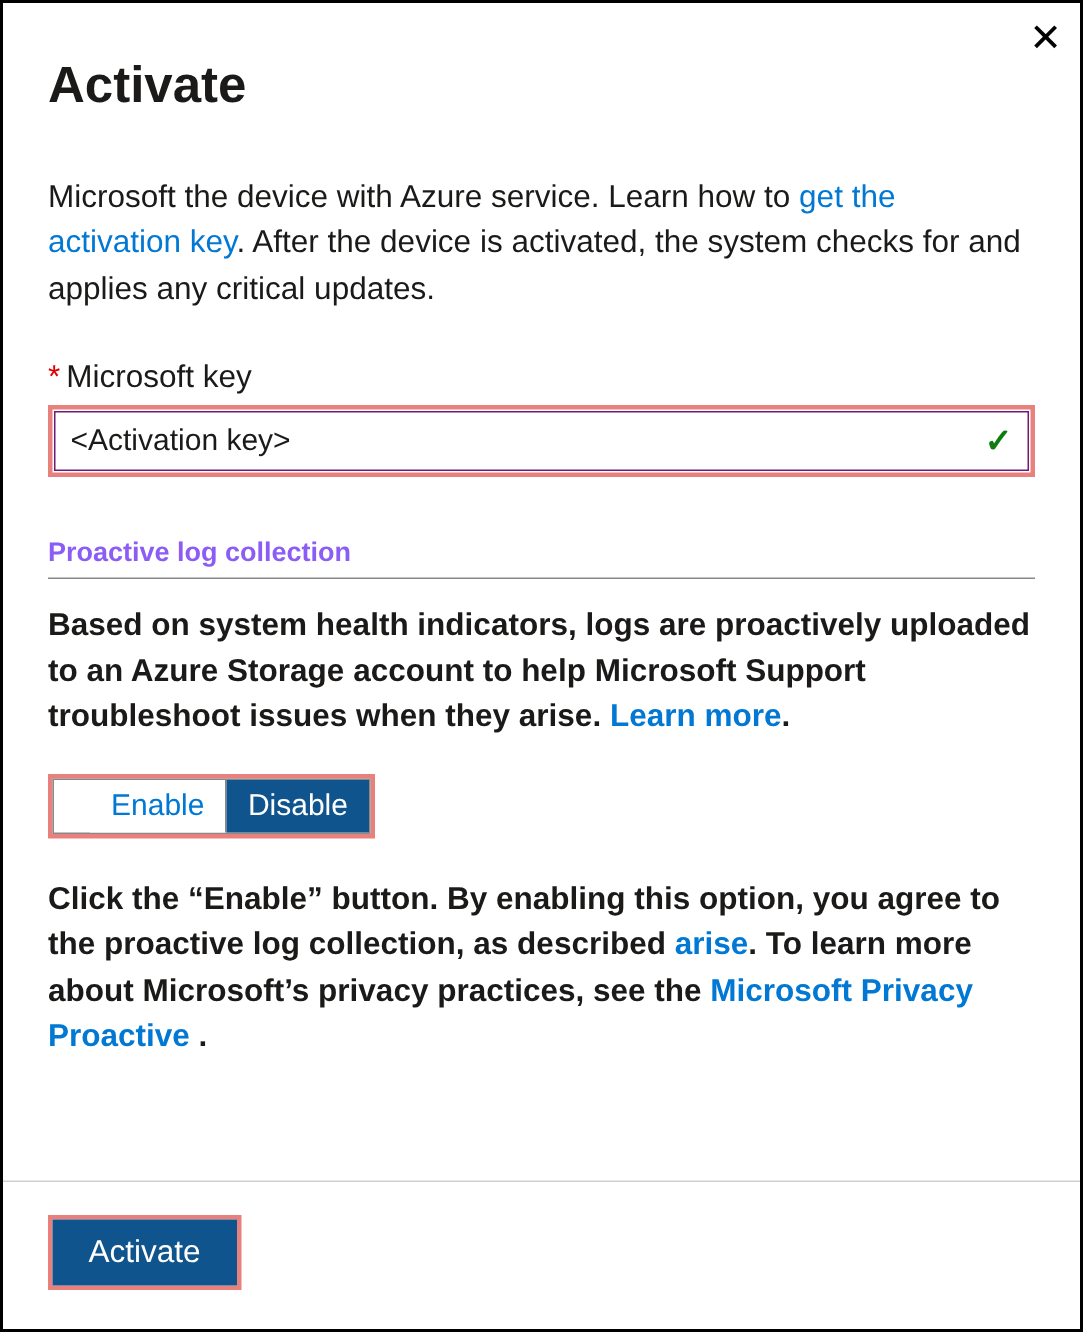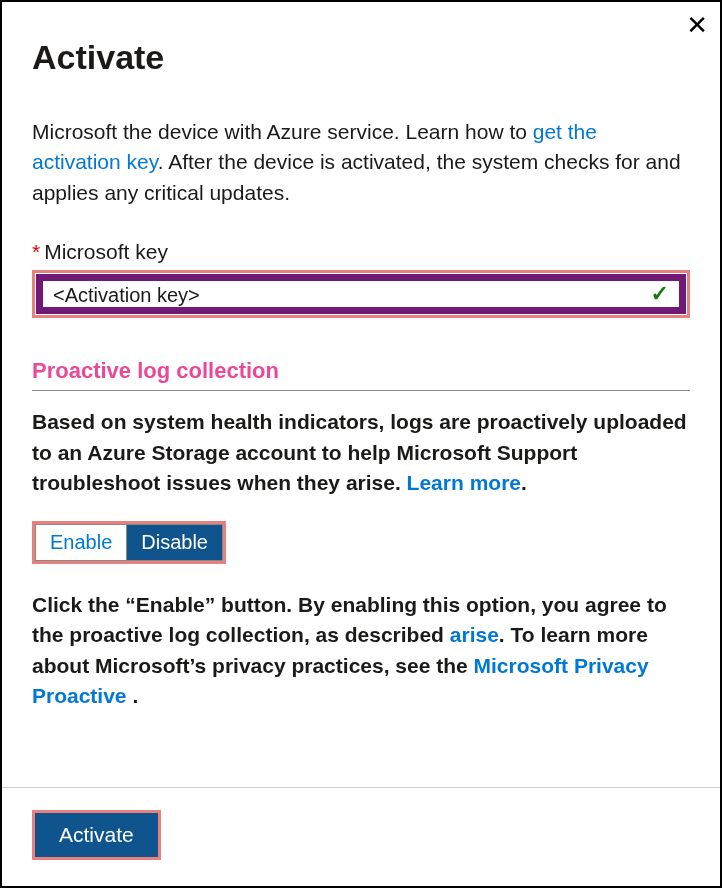--- a/index.html
+++ b/index.html
@@ -53,61 +53,62 @@
       color: #e00000;
       margin-right: 4px;
     }
     .input-wrapper {
       border: 3px solid #e8817d;
       padding: 1px;
       margin-bottom: 40px;
     }
     .input-inner {
       display: flex;
-      align-items: flex-end;
-      border: 7px solid #701a75;
+      align-items: center;
+      border: 1px solid #701a75;
       height: 40px;
       padding: 0 10px;
     }
     .input-text {
       flex: 1;
       font-size: 20px;
       color: #1b1a19;
       border: none;
       outline: none;
     }
     .checkmark {
       color: #107c10;
       font-size: 22px;
       font-weight: bold;
     }
     .section-header {
-      font-size: 22px;
+      font-size: 18px;
       font-weight: 600;
-      color: #ec4899;
+      color: #8b5cf6;
       border-bottom: 1px solid #8a8886;
       padding-bottom: 6px;
       margin-bottom: 16px;
     }
     .body-text {
       font-size: 21px;
       color: #1b1a19;
       line-height: 1.45;
       margin-bottom: 22px;
       font-weight: bold;
     }
     .toggle-wrapper {
       border: 3px solid #e8817d;
       display: inline-flex;
       padding: 0;
       margin-bottom: 26px;
     }
     .toggle-group {
       display: inline-flex;
       border: 1px solid #8a8886;
+      padding-left: 24px;
     }
     .toggle-btn {
       font-size: 20px;
       padding: 6px 14px;
       cursor: pointer;
       border: none;
       background: #fff;
     }
     .toggle-enable {
       color: #0078d4;

